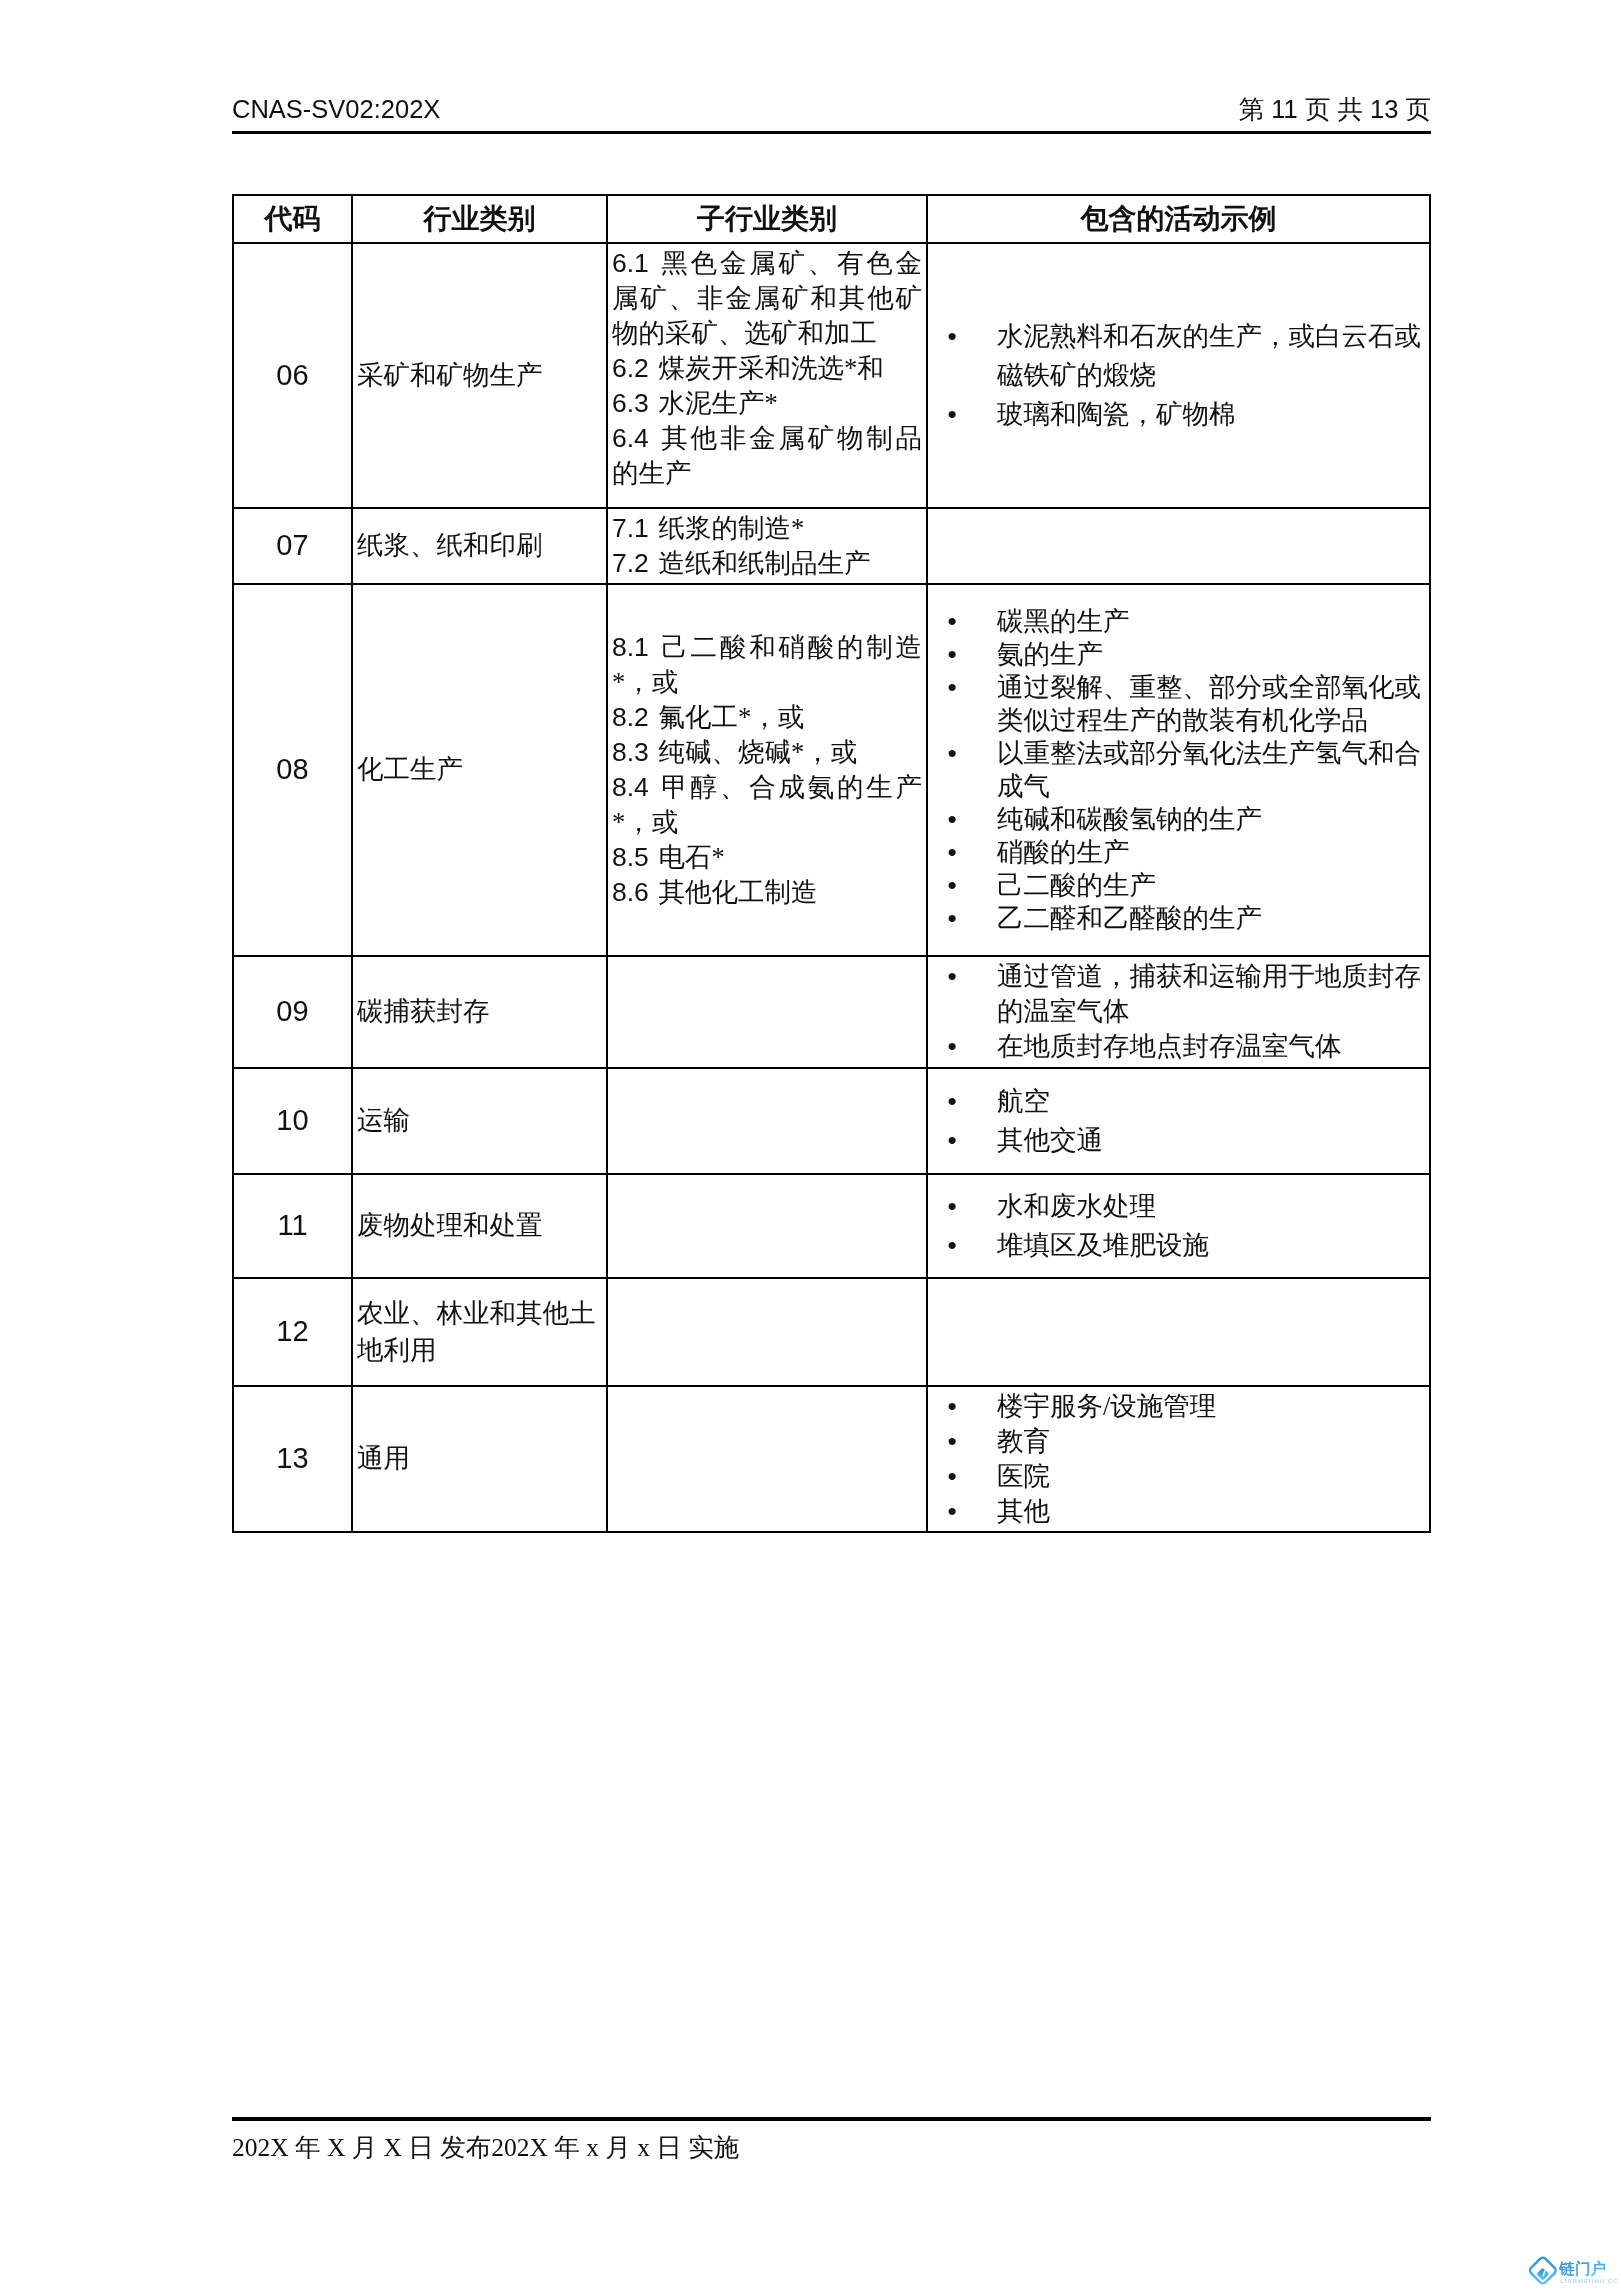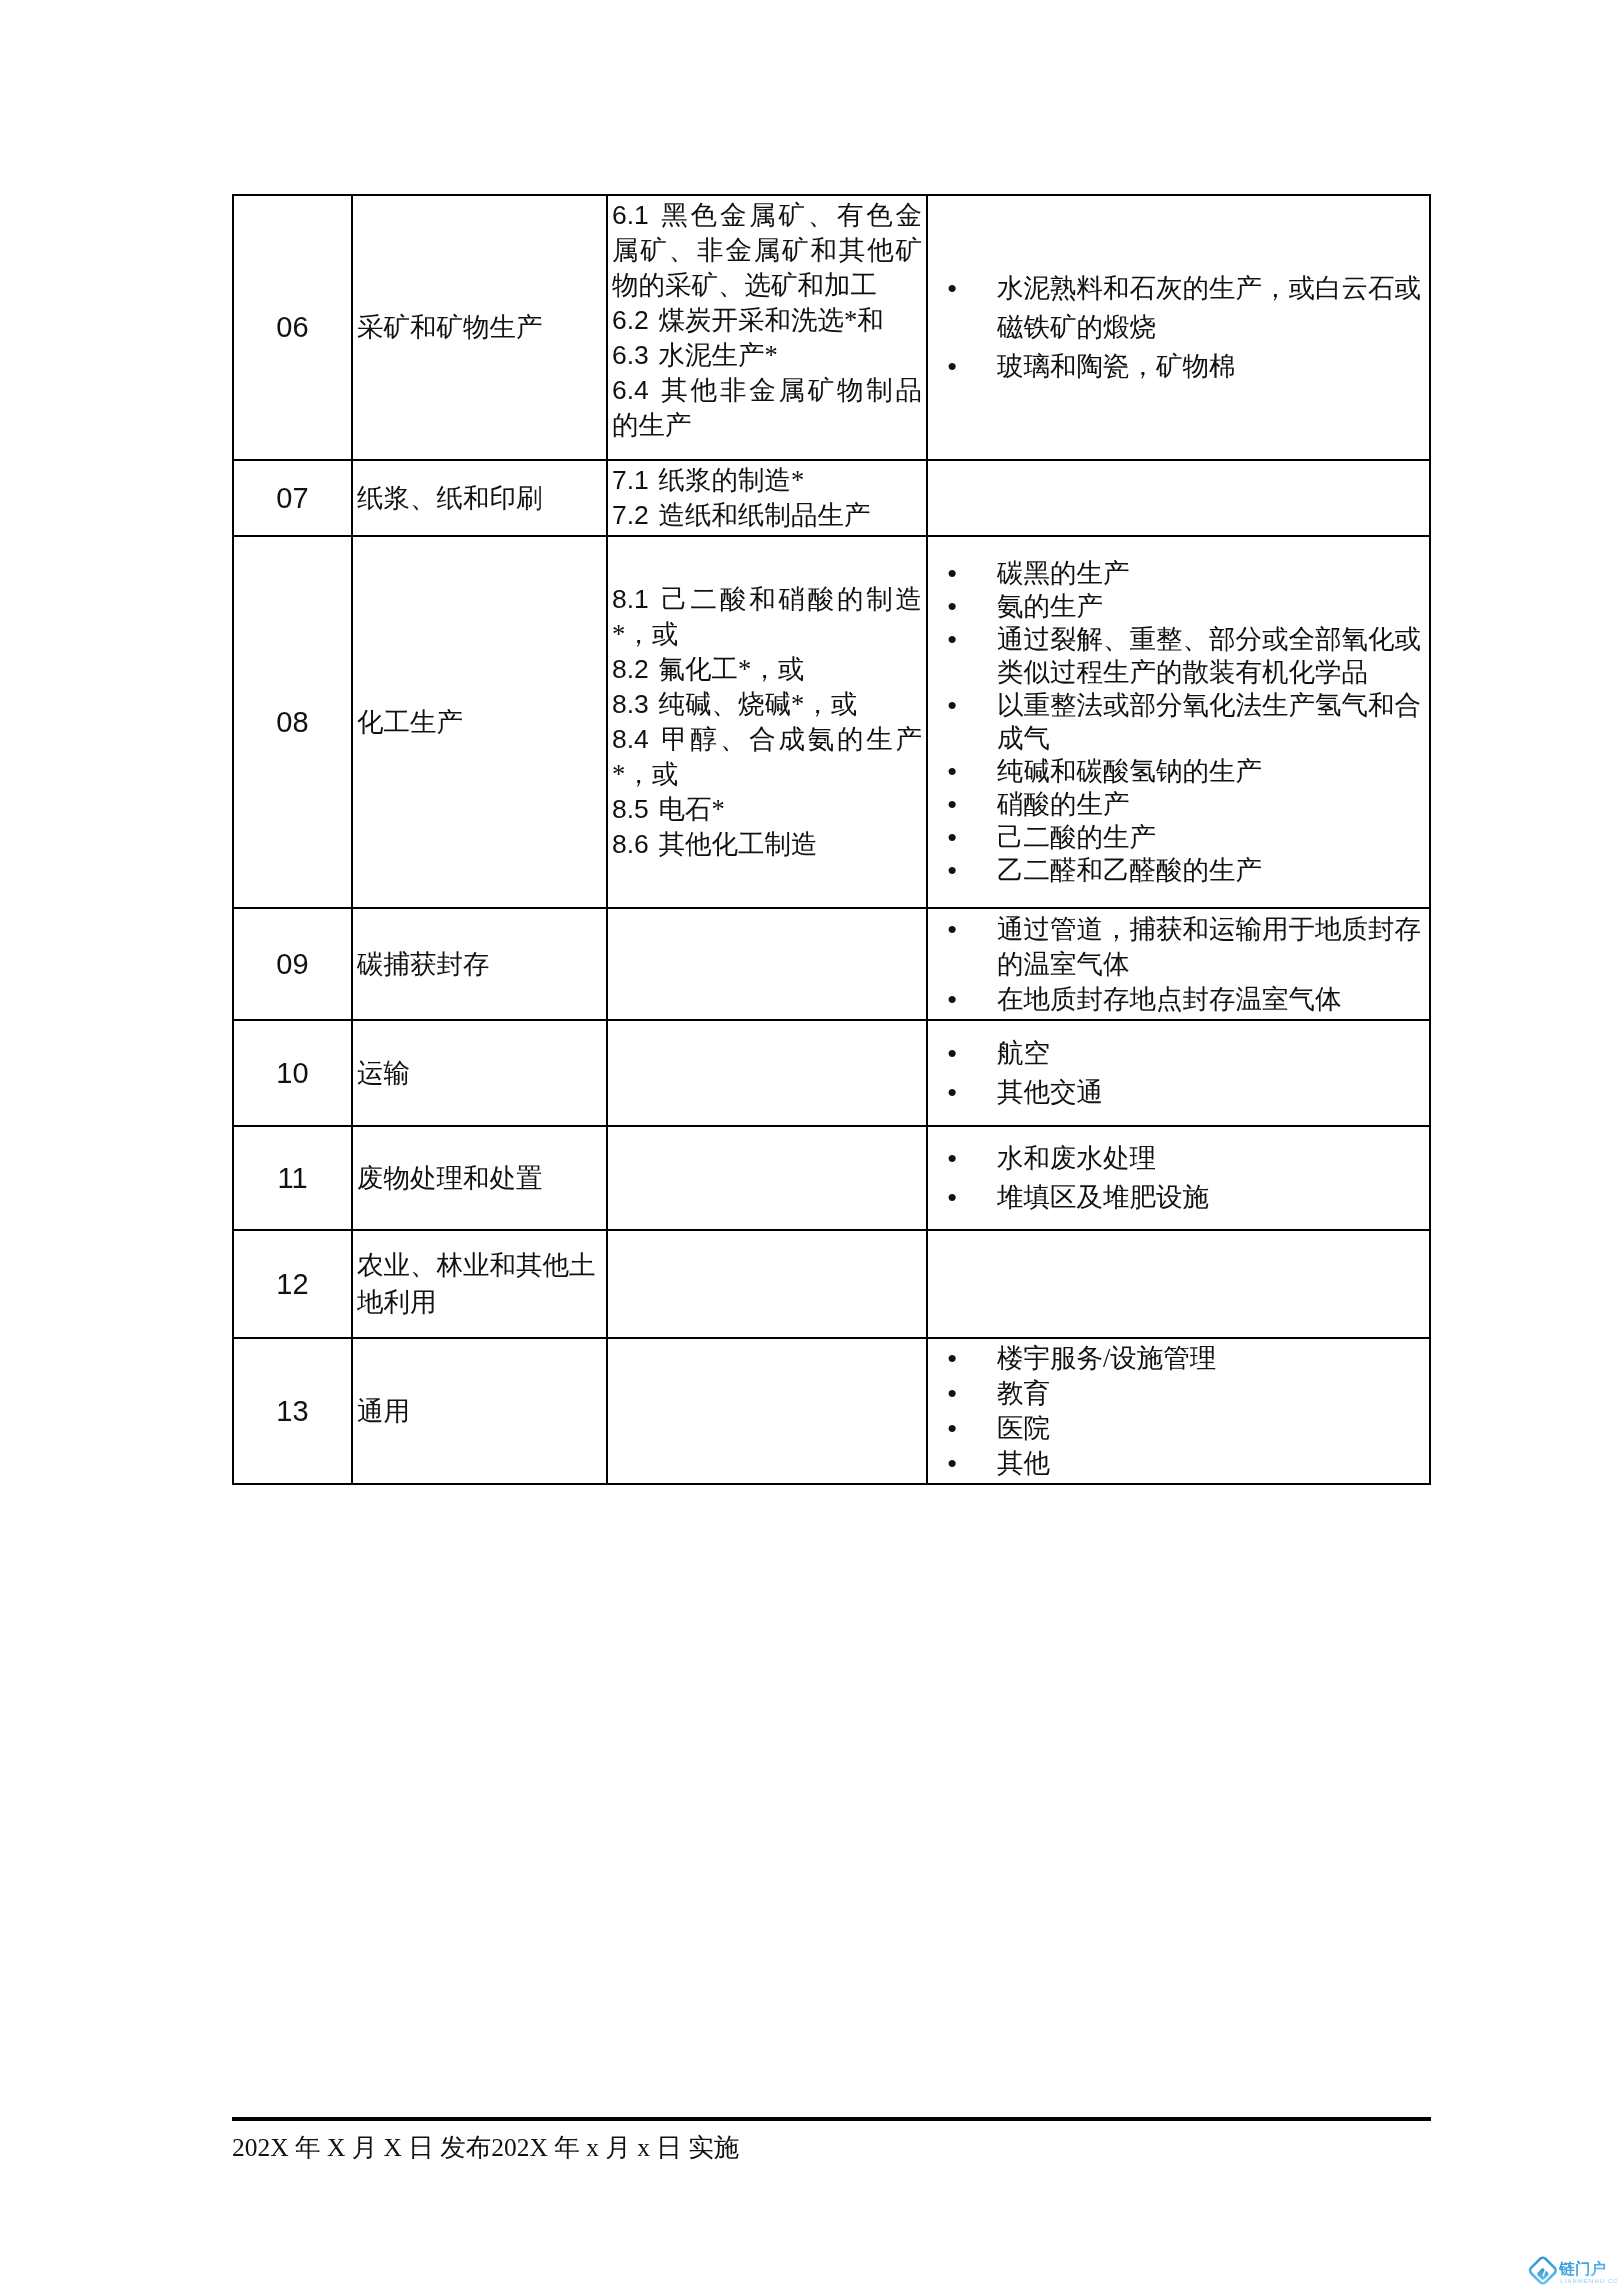--- a/index.html
+++ b/index.html
@@ -80,30 +80,40 @@
     font-family:"Liberation Serif","DejaVu Serif",serif;
   }
   
   .wm{position:absolute;right:3.9px;bottom:3.9px;width:90px;height:35px;}
 </style>
 </head>
 <body>
 
 <div class="page">
 
+  <div class="hdr">
+    <span>CNAS-SV02:202X</span>
+    <span>第 11 页 共 13 页</span>
+  </div>
 
   <div class="tbl-wrap">
     <table class="main">
       <colgroup>
         <col style="width:119px">
           <col style="width:255px">
           <col style="width:320px">
           <col style="width:503px">
       </colgroup>
       <tbody>
+          <tr class="rh">
+        <th>代码</th>
+        <th>行业类别</th>
+        <th>子行业类别</th>
+        <th>包含的活动示例</th>
+      </tr>
       <tr class="r0">
         <td class="c-code">06</td>
         <td class="c-ind">采矿和矿物生产</td>
         <td class="c-sub">
               <div class="sub-line"><span class="sub-num">6.1</span>黑色金属矿、有色金属矿、非金属矿和其他矿物的采矿、选矿和加工</div>
               <div class="sub-line"><span class="sub-num">6.2</span>煤炭开采和洗选*和</div>
               <div class="sub-line"><span class="sub-num">6.3</span>水泥生产*</div>
               <div class="sub-line"><span class="sub-num">6.4</span>其他非金属矿物制品的生产</div>
             </td>
         <td class="c-act">

